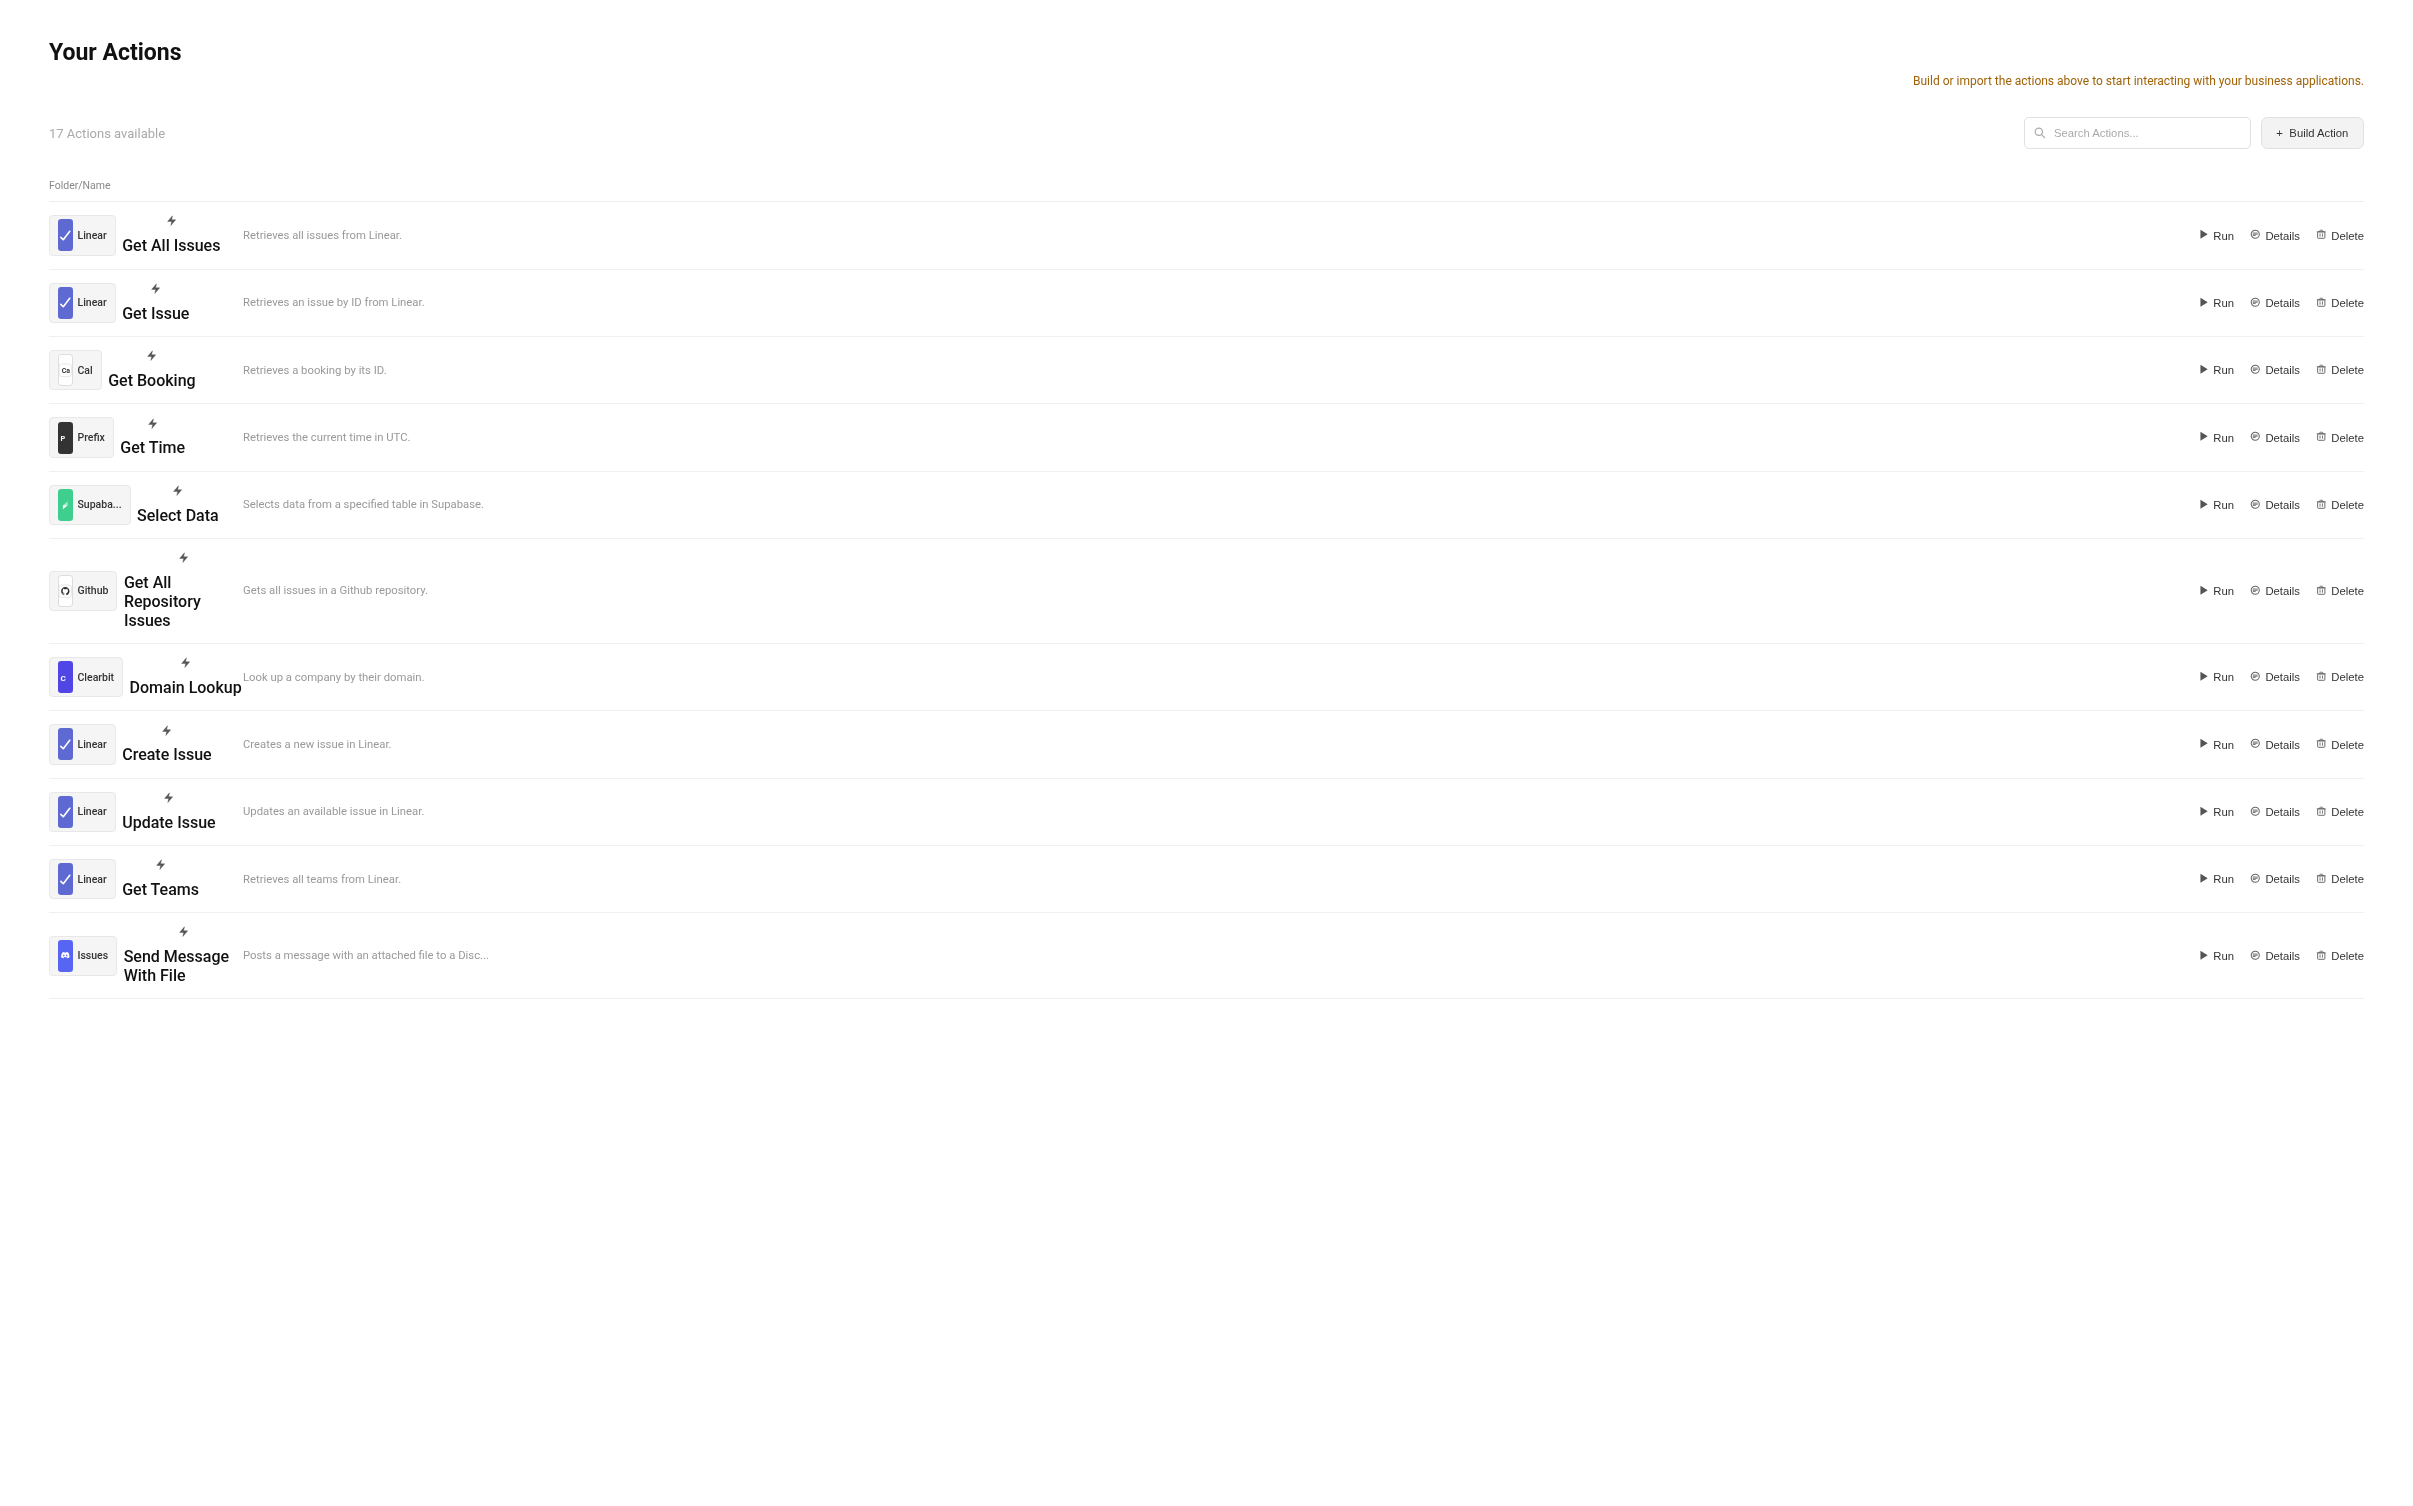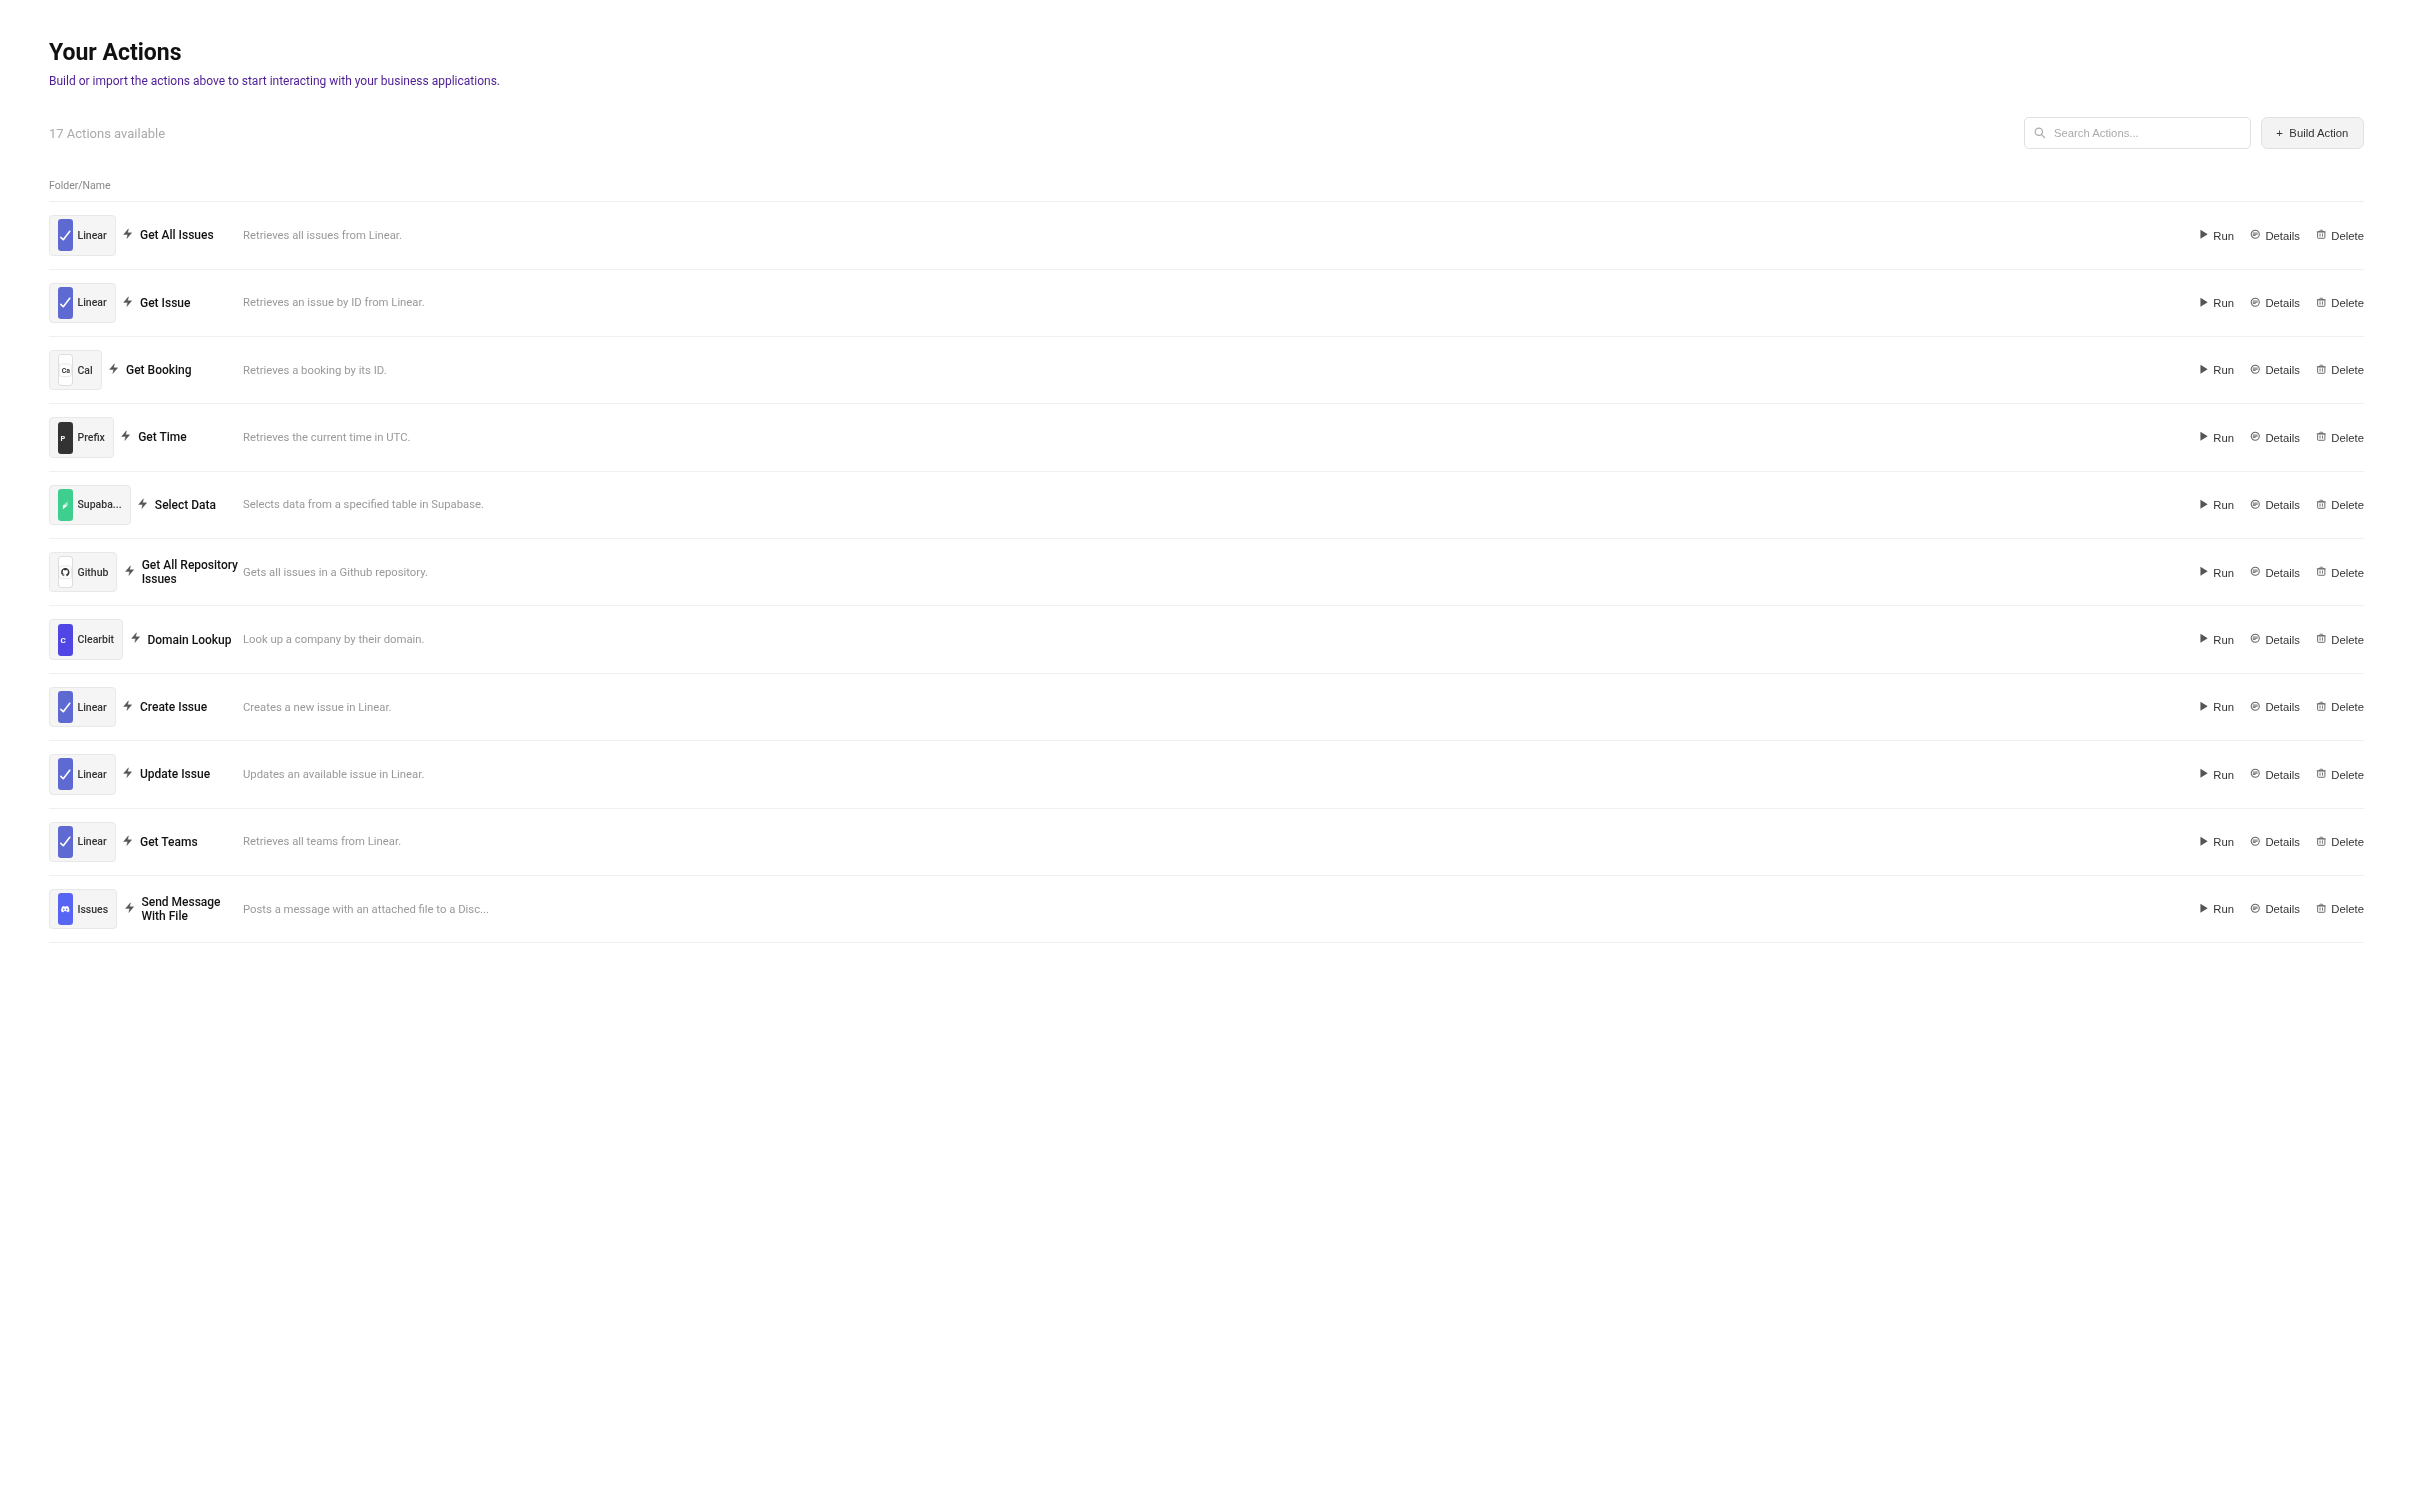--- a/index.html
+++ b/index.html
@@ -18,22 +18,23 @@
 
     .page-title {
       font-size: 23px;
       font-weight: 700;
       color: #111111;
       margin-bottom: 8px;
     }
 
     .page-subtitle {
       font-size: 12px;
-      color: #4c1d95;
+      color: #a16207;
       margin-bottom: 29px;
+      text-align: right;
     }
 
     .toolbar {
       display: flex;
       align-items: center;
       justify-content: space-between;
       margin-bottom: 23px;
     }
 
     .actions-count {
@@ -178,23 +179,24 @@
     }
 
     .folder-icon.discord {
       background: #5865F2;
     }
 
     .cell-name {
       display: flex;
       align-items: center;
       gap: 6.5px;
-      font-size: 12px;
+      font-size: 16px;
       font-weight: 500;
       color: #111;
+      flex-direction: column;
     }
 
     .lightning-icon {
       color: #555;
       font-size: 11.3px;
     }
 
     .cell-description {
       font-size: 11.3px;
       color: #999999;

